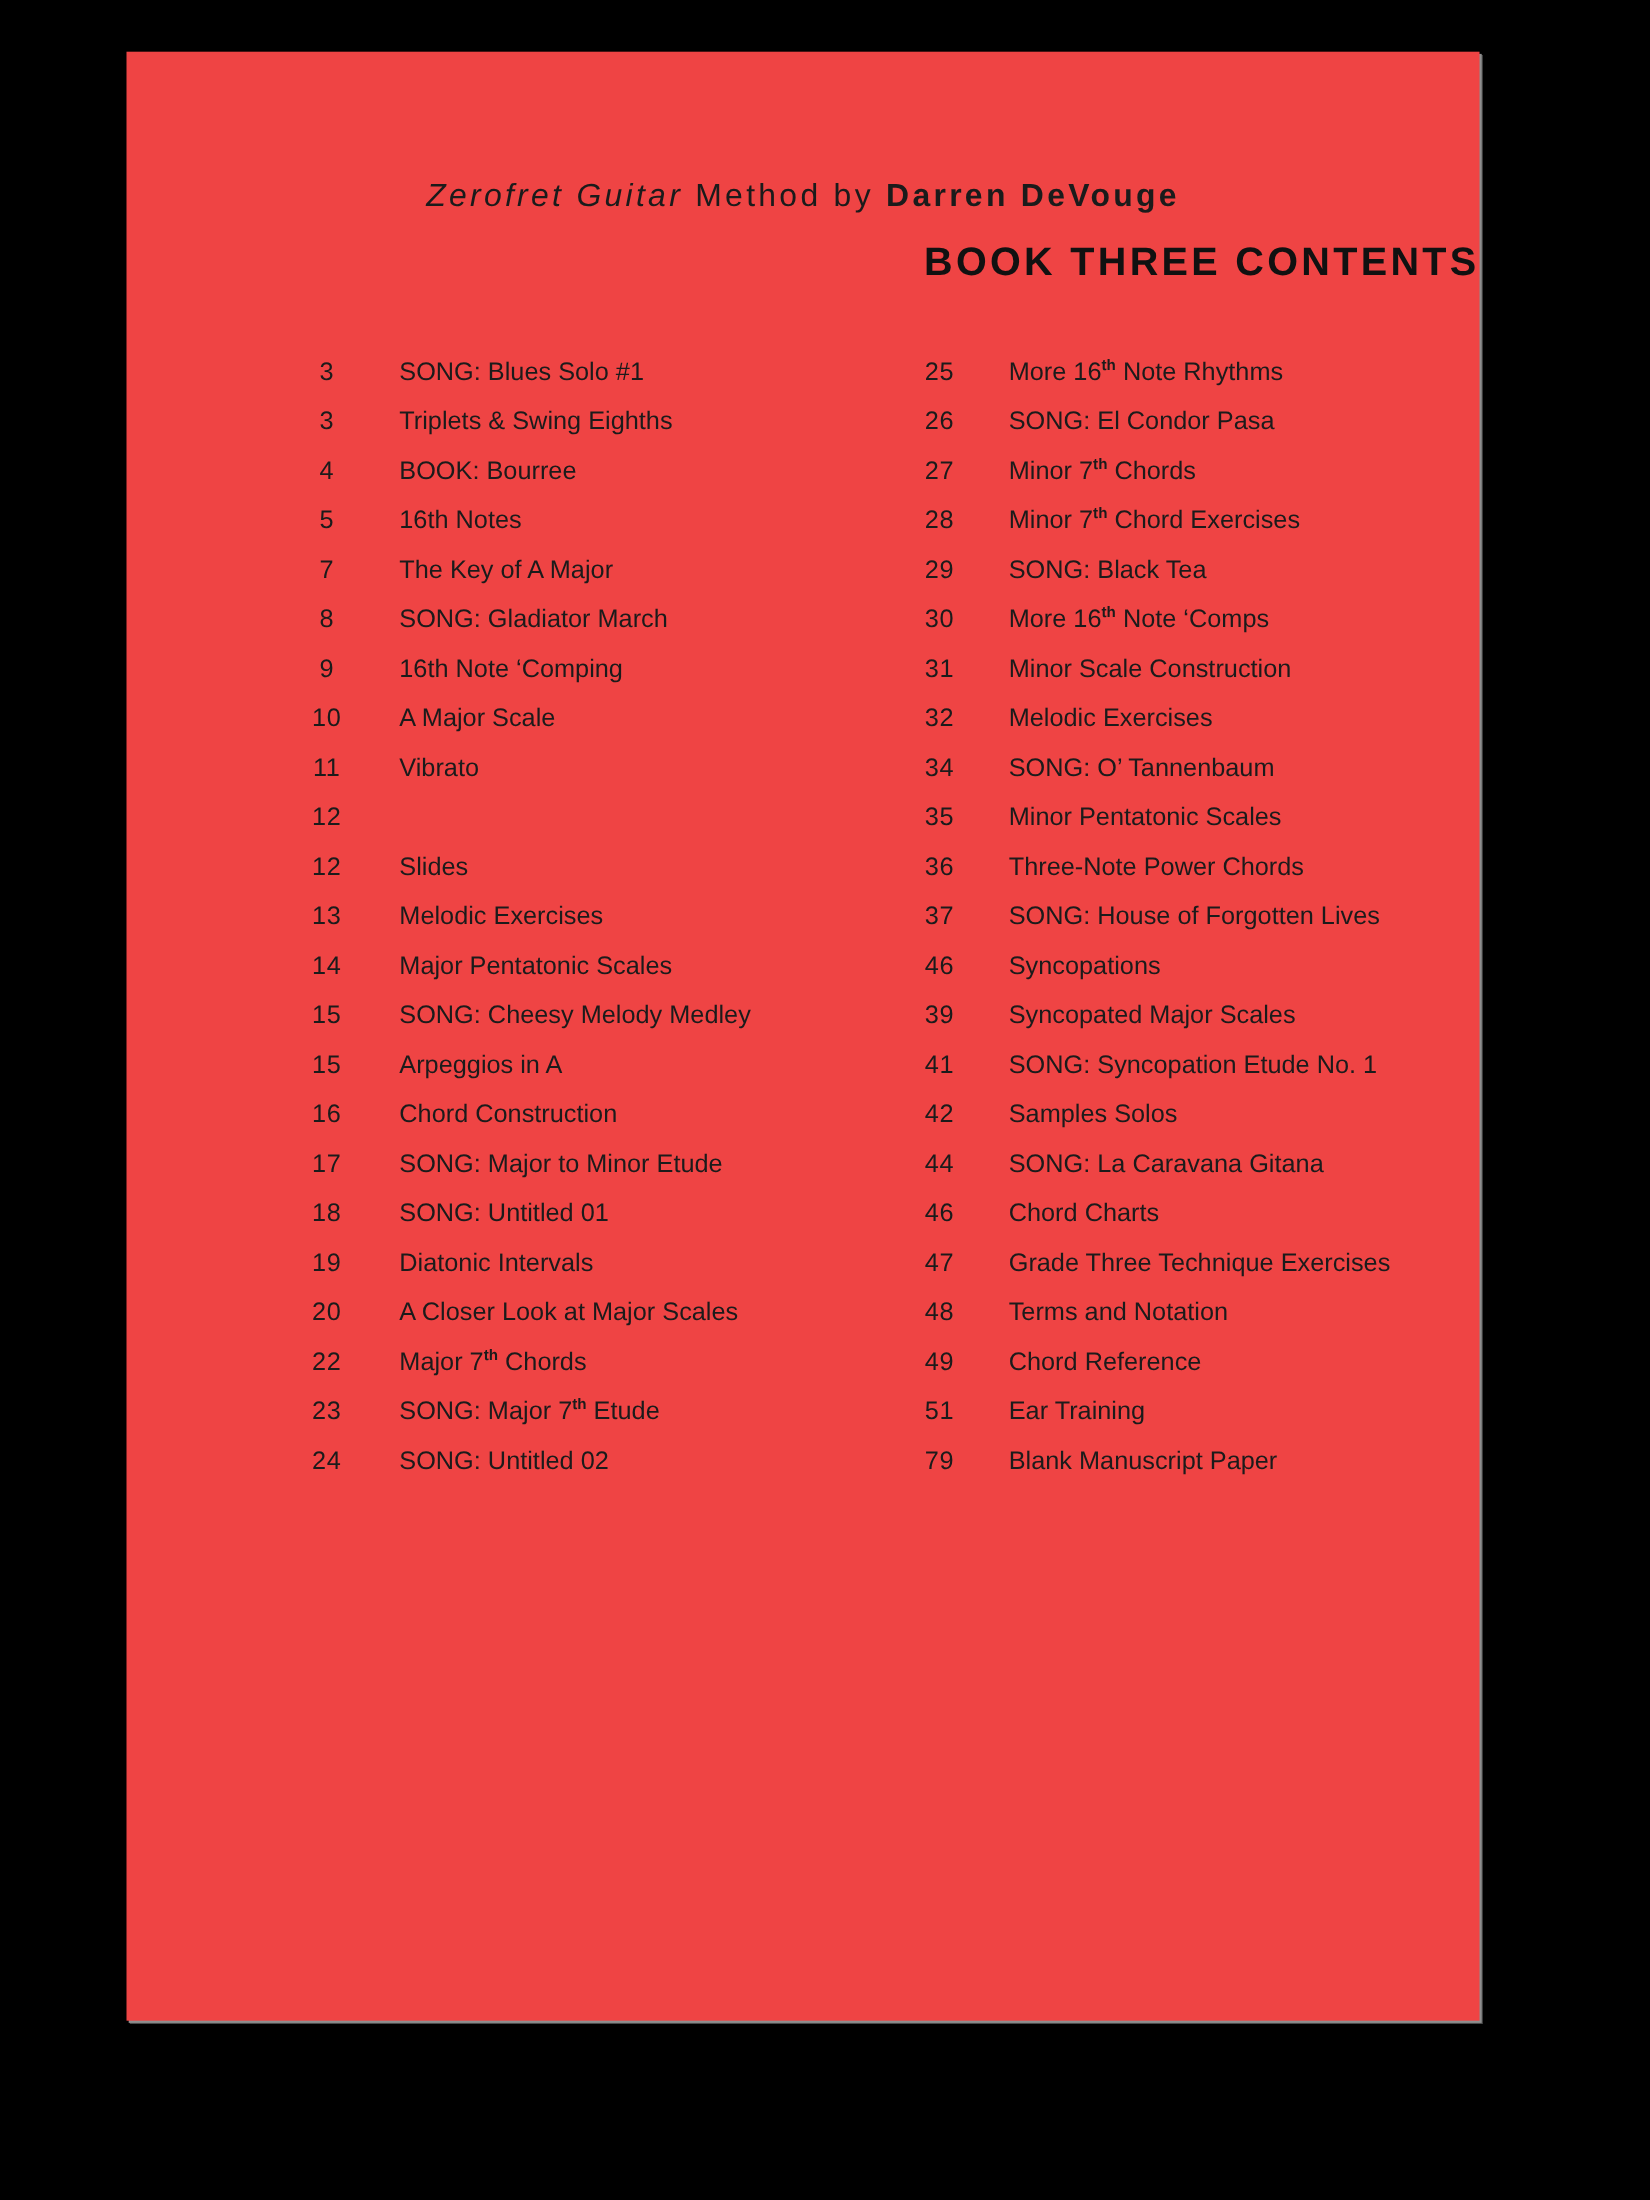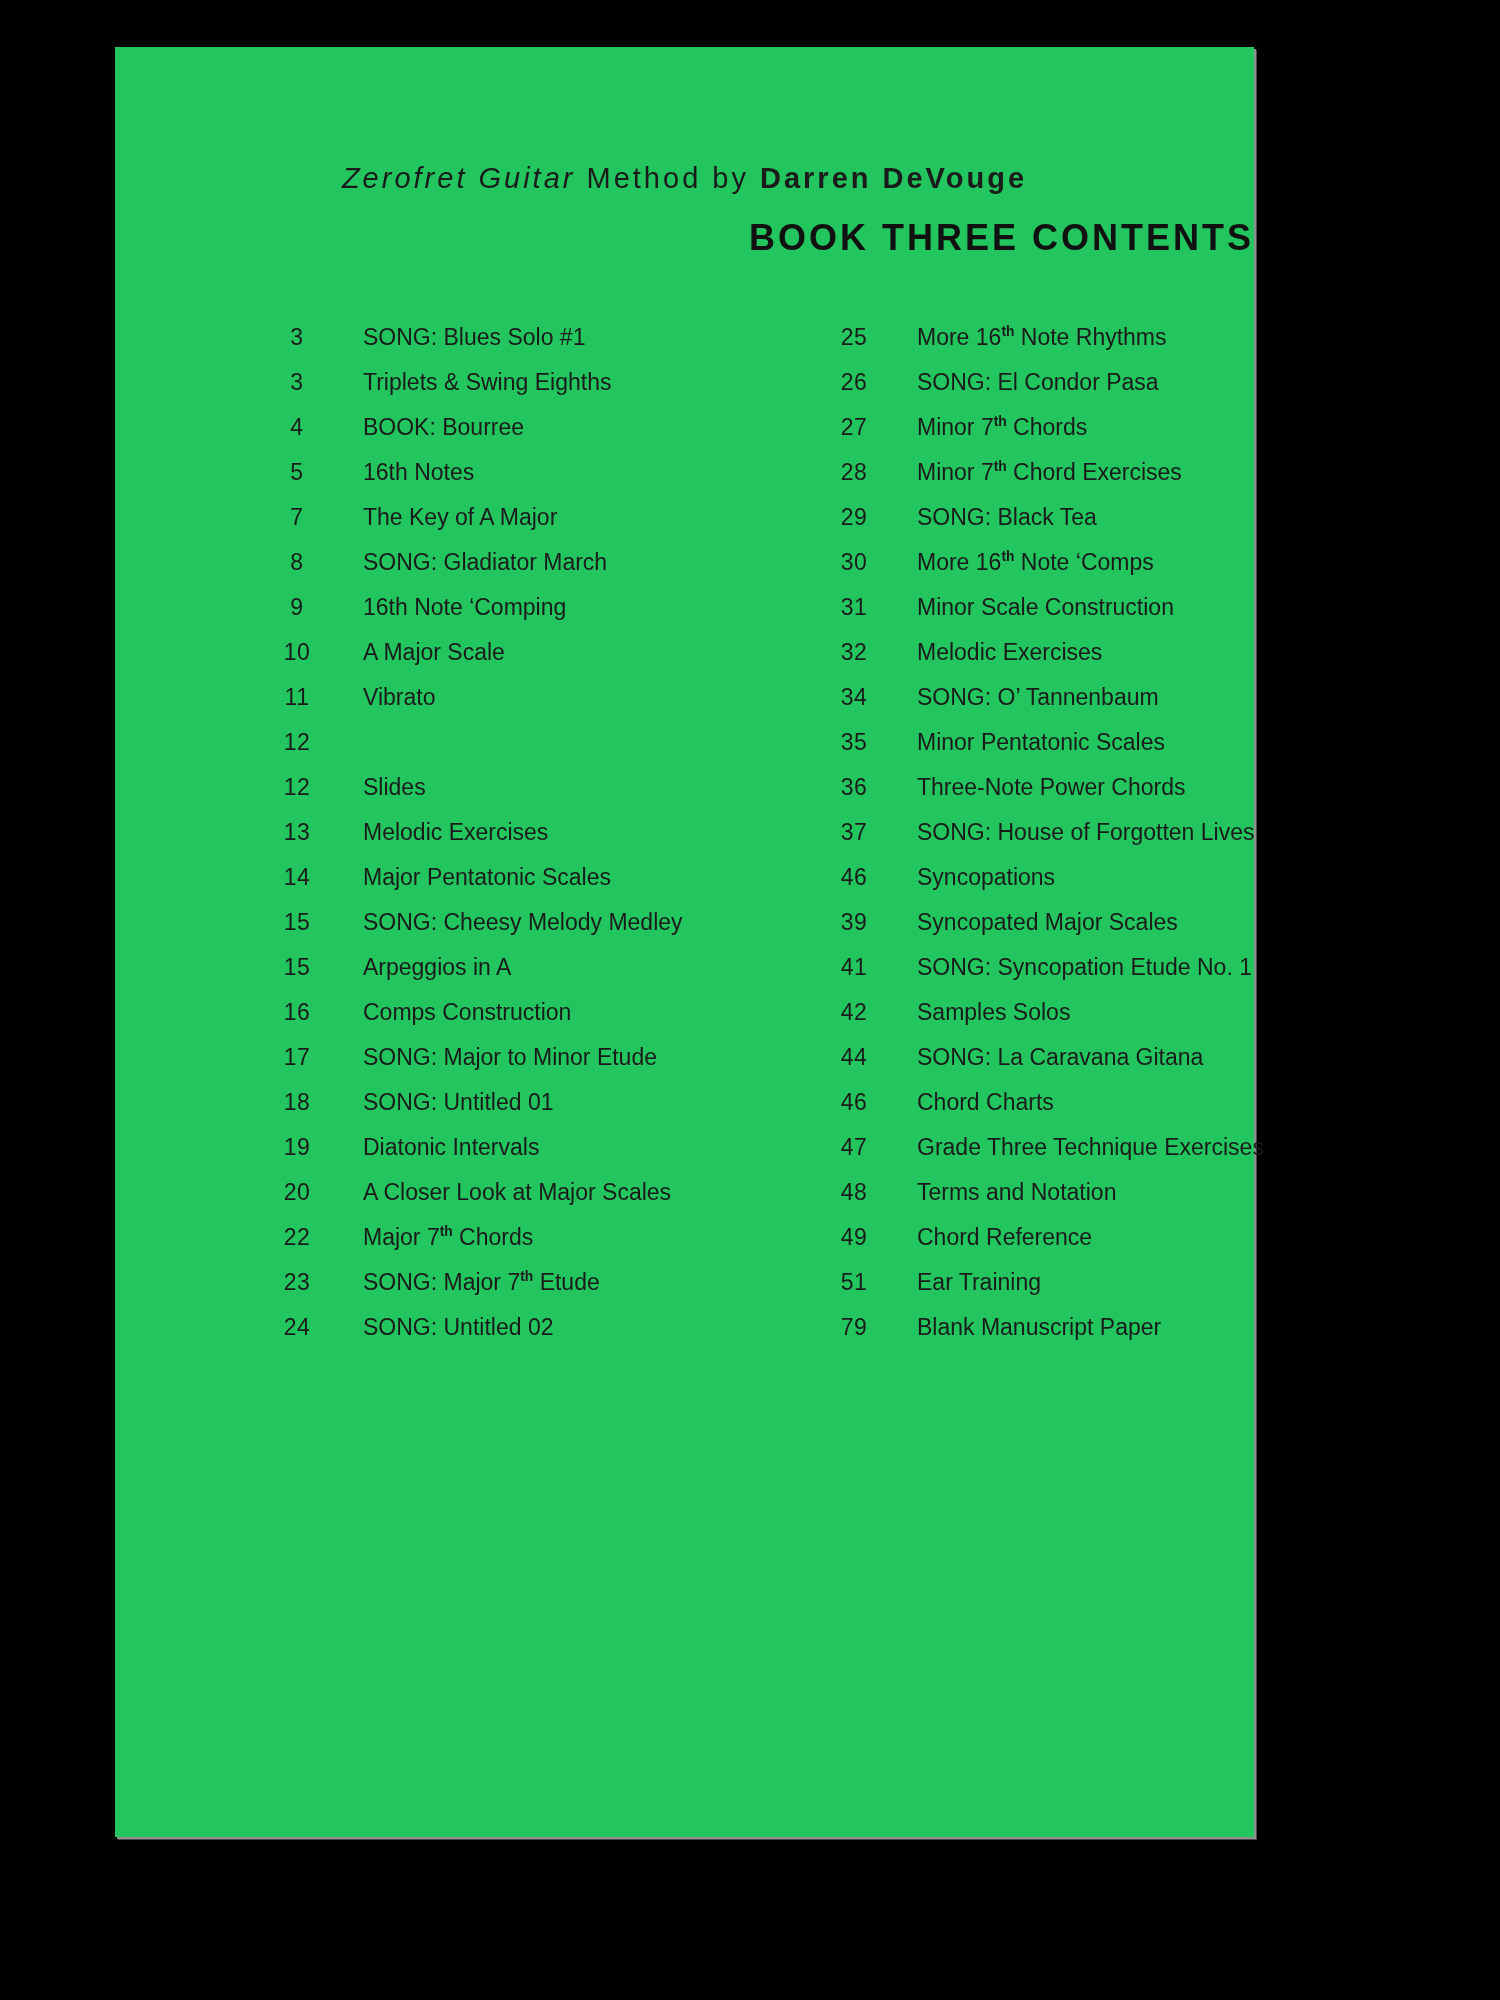--- a/index.html
+++ b/index.html
@@ -8,23 +8,23 @@
     background: #000000;
     width: 1500px;
     height: 2000px;
     position: relative;
     font-family: "Liberation Sans", sans-serif;
   }
   .page {
     position: absolute;
     left: 115px;
     top: 47px;
-    width: 1139px;
+    width: 1230px;
     height: 1790px;
-    background: #22c55e;
+    background: #ef4444;
     box-shadow: 2px 2px 0 #8f8f8f, 3px 3px 0 #4a4a4a;
     color: #1b1b1b;
   }
   .subtitle {
     position: absolute;
     top: 114px;
     left: 0;
     width: 100%;
     text-align: center;
     font-size: 29px;
@@ -139,21 +139,21 @@
       <div class="row">
         <span class="num">15</span>
         <span class="ttl">SONG: Cheesy Melody Medley</span>
       </div>
       <div class="row">
         <span class="num">15</span>
         <span class="ttl">Arpeggios in A</span>
       </div>
       <div class="row">
         <span class="num">16</span>
-        <span class="ttl">Comps Construction</span>
+        <span class="ttl">Chord Construction</span>
       </div>
       <div class="row">
         <span class="num">17</span>
         <span class="ttl">SONG: Major to Minor Etude</span>
       </div>
       <div class="row">
         <span class="num">18</span>
         <span class="ttl">SONG: Untitled 01</span>
       </div>
       <div class="row">

